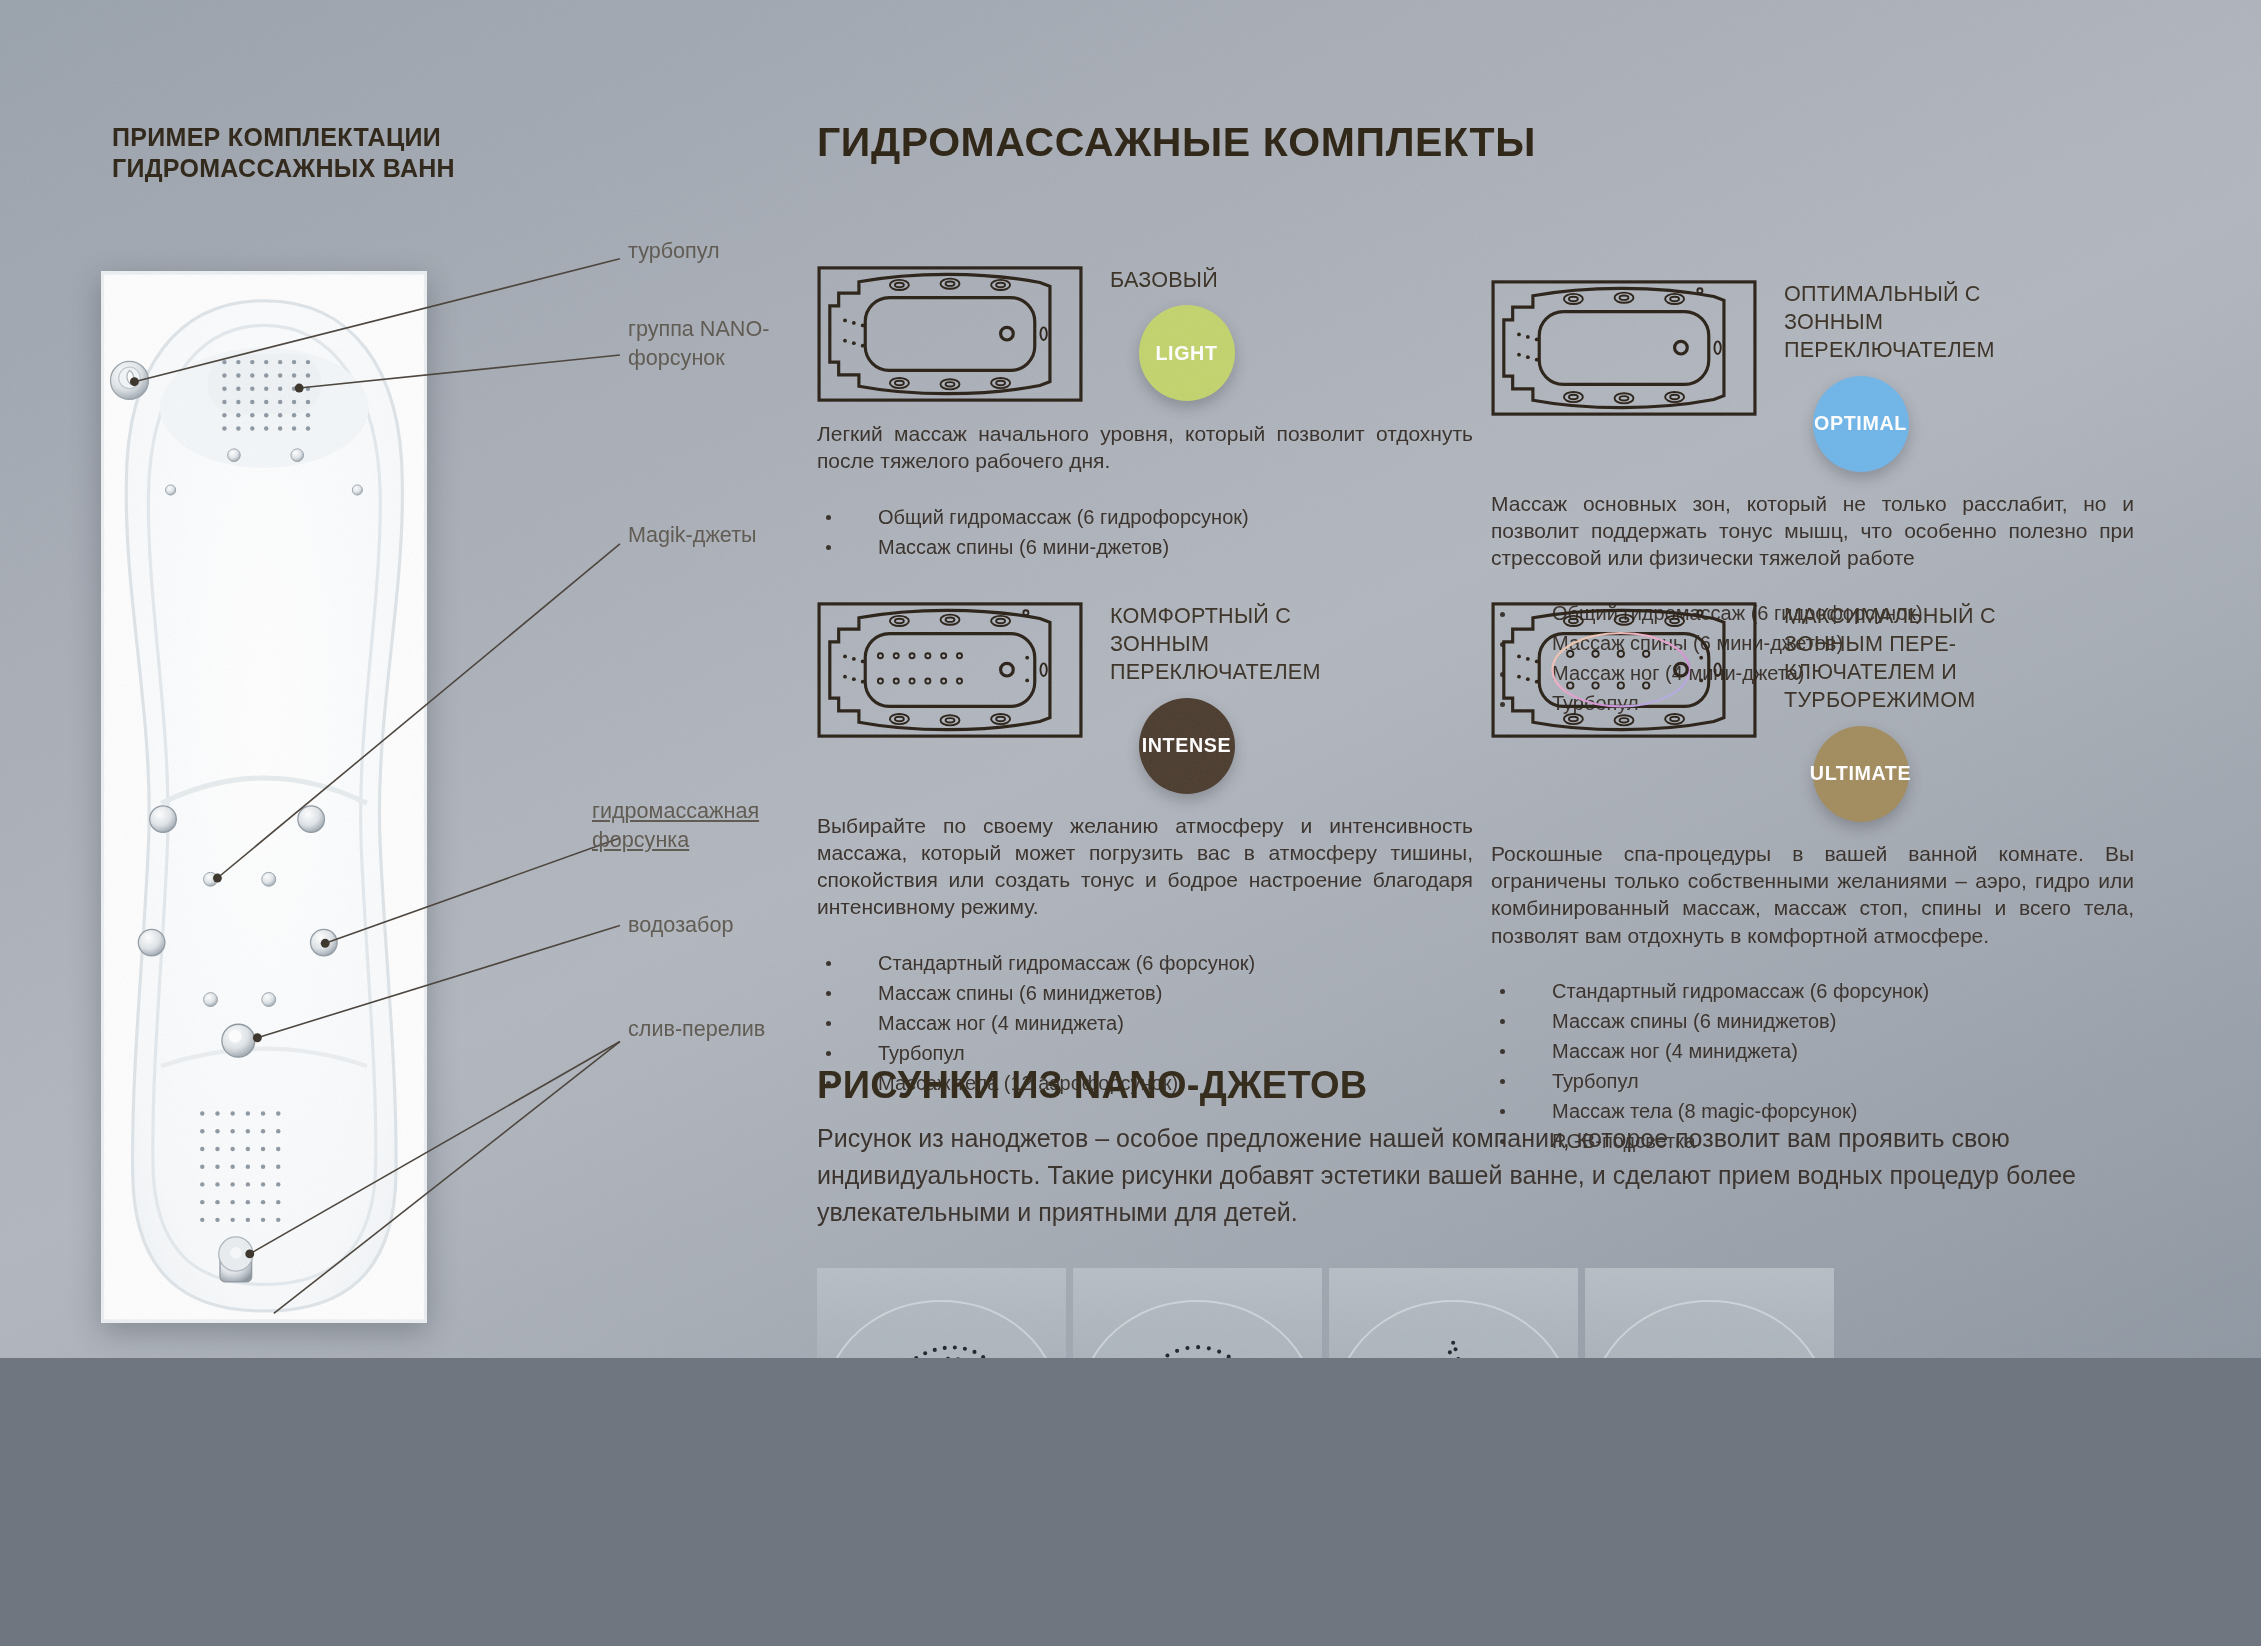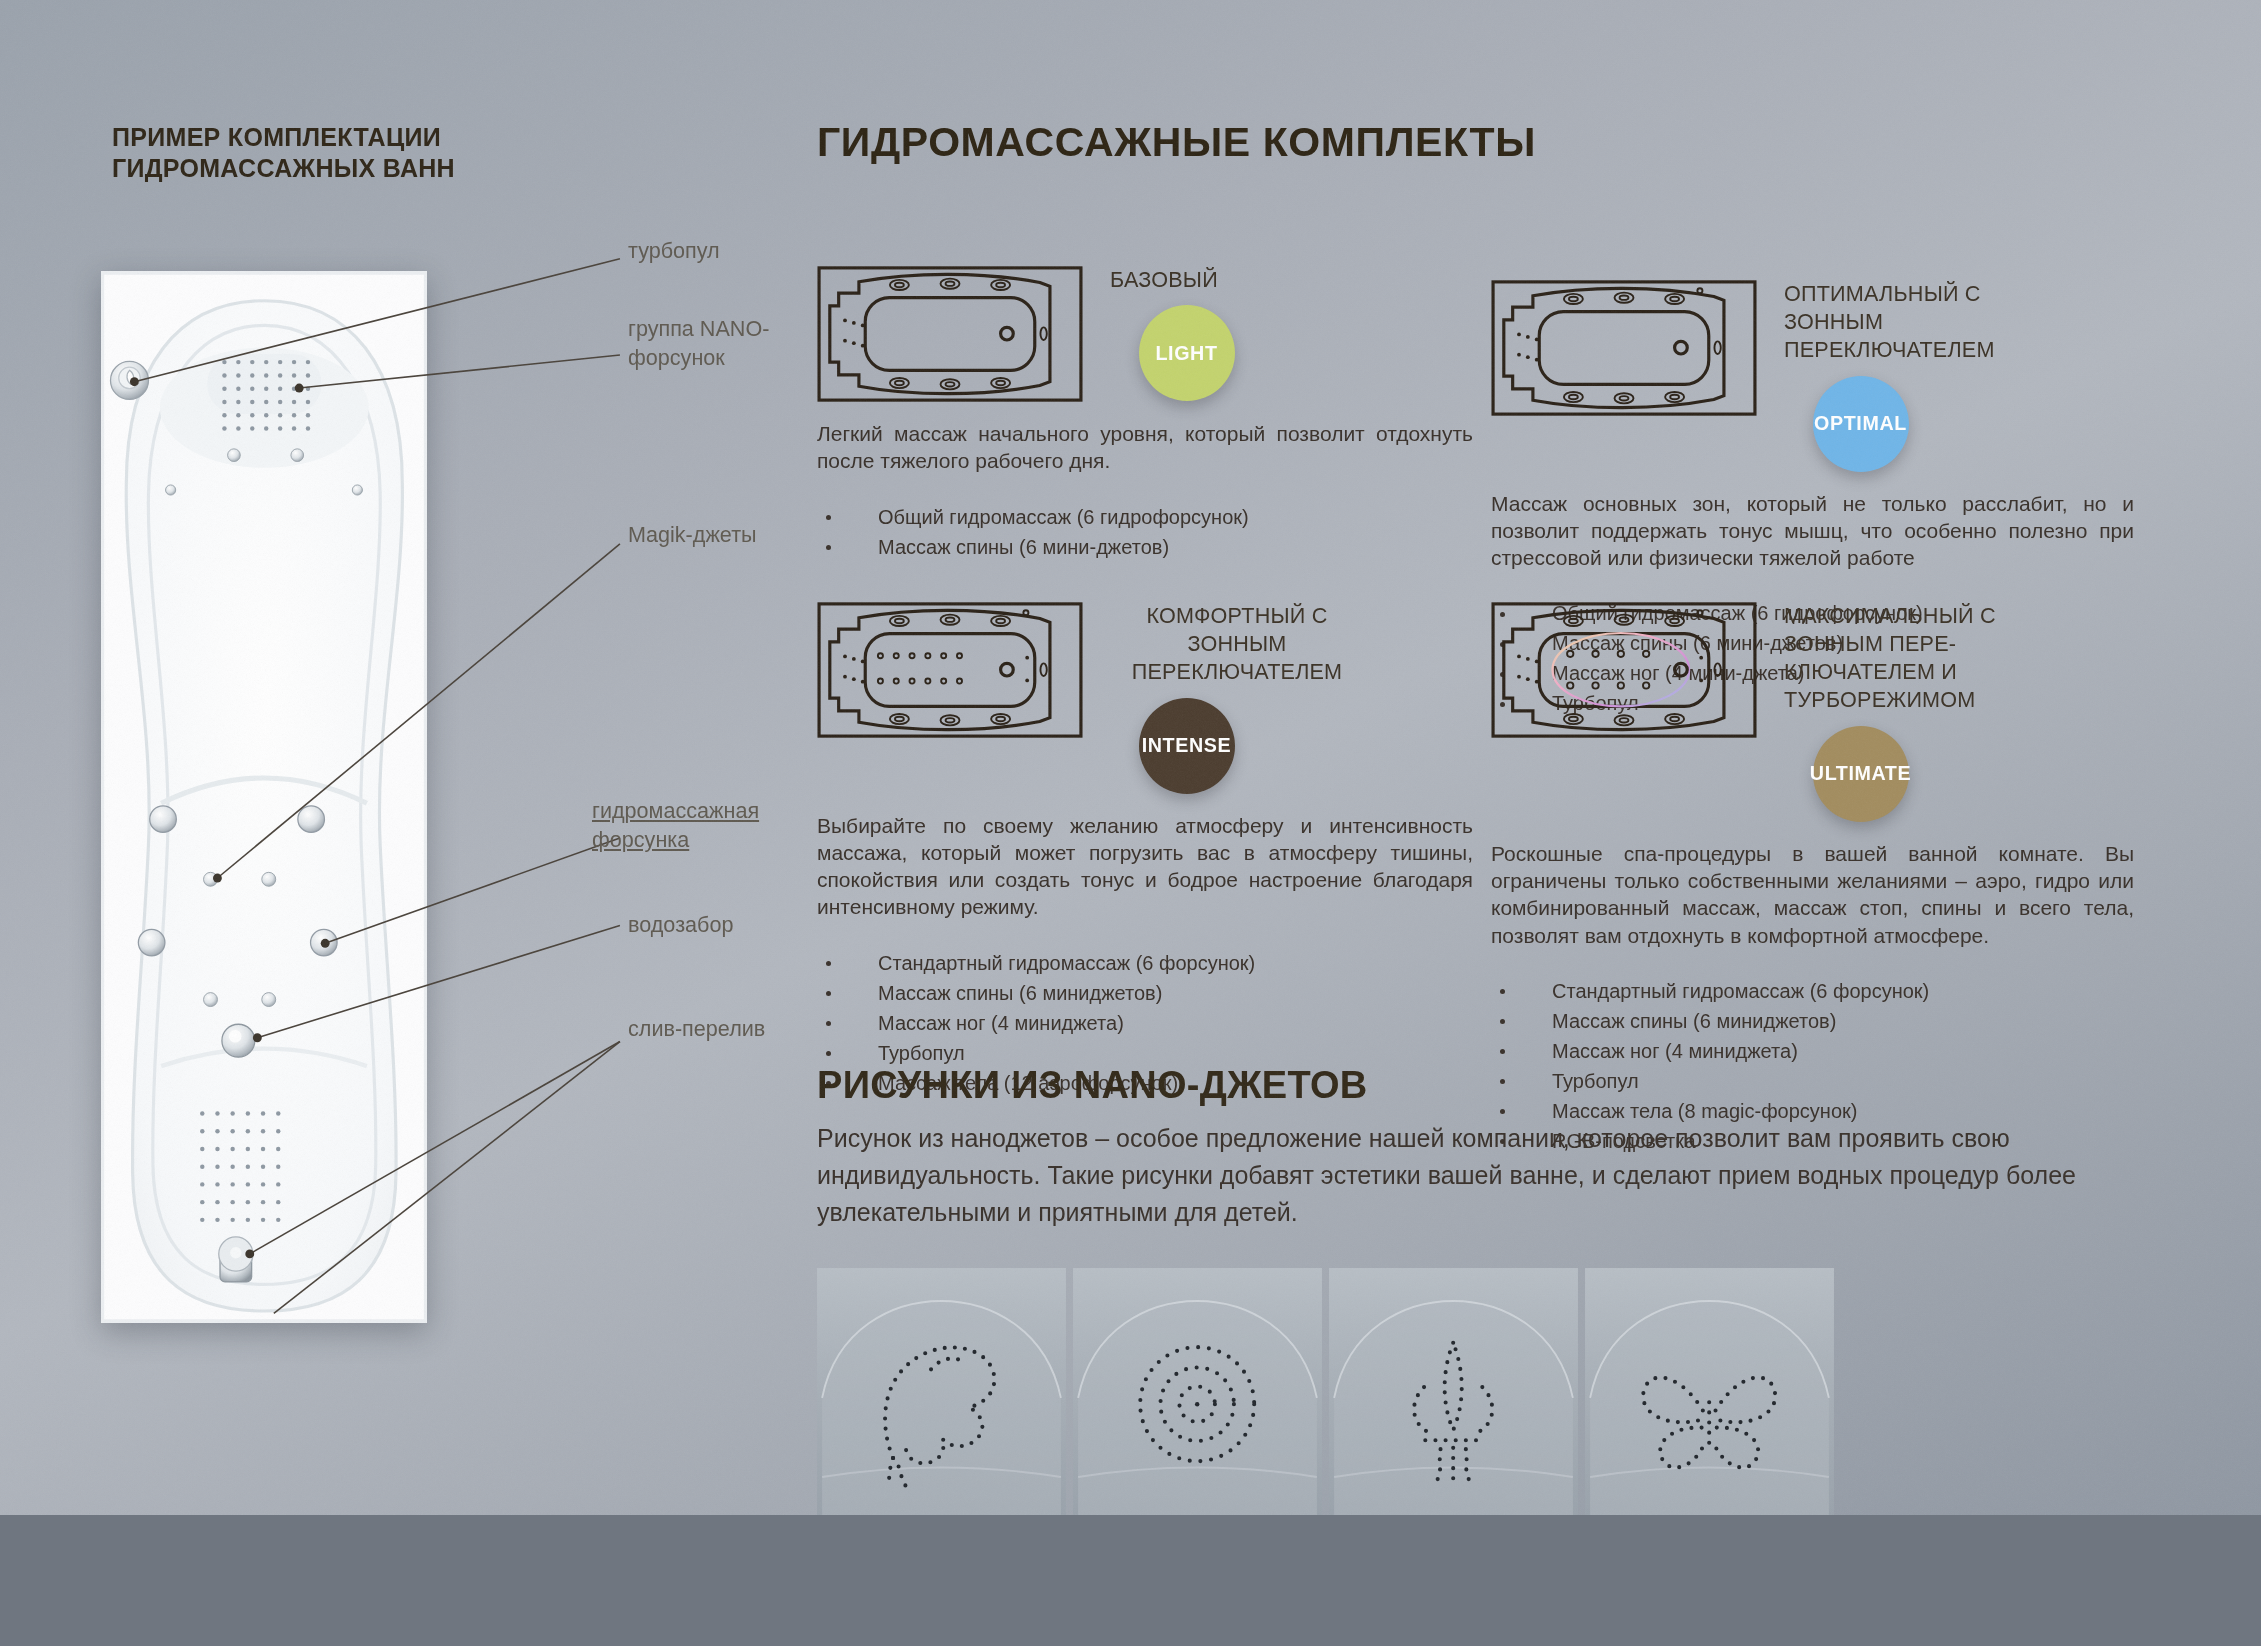--- a/index.html
+++ b/index.html
@@ -1,17 +1,17 @@
 <!DOCTYPE html>
 <html style="font-size:10px"><head>
 <meta charset="utf-8">
 <style>
   html,body{margin:0;padding:0;background:#6f7680;}
   .page{
-    position:relative;width:2261px;height:1515px;overflow:hidden;
+    position:relative;width:2261px;height:1358px;overflow:hidden;
     font-family:"Liberation Sans","DejaVu Sans",sans-serif;
     background:linear-gradient(155deg,#9aa2ac 0%,#a9aeb7 30%,#b2b7bf 52%,#a3a9b2 74%,#8f97a2 100%);
   }
   .noise{position:absolute;inset:0;z-index:60;pointer-events:none;opacity:.07;}
   
   .left-title{position:absolute;left:112px;top:122px;font-size:25px;font-weight:bold;color:#2e2517;line-height:1.22;letter-spacing:0.3px;}
   .main-title{position:absolute;left:817px;top:119px;font-size:41px;font-weight:bold;color:#2c2313;letter-spacing:0.6px;}
   
   .photo{position:absolute;left:101px;top:271px;width:326px;height:1052px;background:#fdfdfe;
          box-shadow:0 9px 28.5px rgba(30,35,45,.30);}
@@ -386,21 +386,21 @@
             <circle cx="150" cy="125" r="4"></circle>
             <circle cx="175" cy="125" r="4"></circle>
             <circle cx="200" cy="125" r="4"></circle>
             <circle cx="225" cy="125" r="4"></circle>
         </g>
         <circle cx="300" cy="107" r="10" fill="none" stroke="#2a2117" stroke-width="5"></circle>
         <ellipse cx="358" cy="107" rx="5" ry="10" fill="none" stroke="#2a2117" stroke-width="3"></ellipse>
         <circle cx="330" cy="17" r="4" fill="none" stroke="#2a2117" stroke-width="3"></circle>
       </svg>
       <div class="kit-side">
-        <div class="kit-title" style="width:254px;text-align:center;">КОМФОРТНЫЙ С ЗОННЫМ ПЕРЕКЛЮЧАТЕЛЕМ</div>
+        <div class="kit-title" style="width:254px;">КОМФОРТНЫЙ С ЗОННЫМ ПЕРЕКЛЮЧАТЕЛЕМ</div>
         <div class="badge" style="background: rgb(75, 60, 46);">INTENSE</div>
       </div>
     </div>
     <div class="kit-desc">Выбирайте по своему желанию атмосферу и интенсивность массажа, который может погрузить вас в атмосферу тишины, спокойствия или создать тонус и бодрое настроение благодаря интенсивному режиму.</div>
     <ul class="features">
       <li>Стандартный гидромассаж (6 форсунок)</li>
       <li>Массаж спины (6 миниджетов)</li>
       <li>Массаж ног (4 миниджета)</li>
       <li>Турбопул</li>
       <li>Массаж тела (12 аэрофорсунок)</li>

